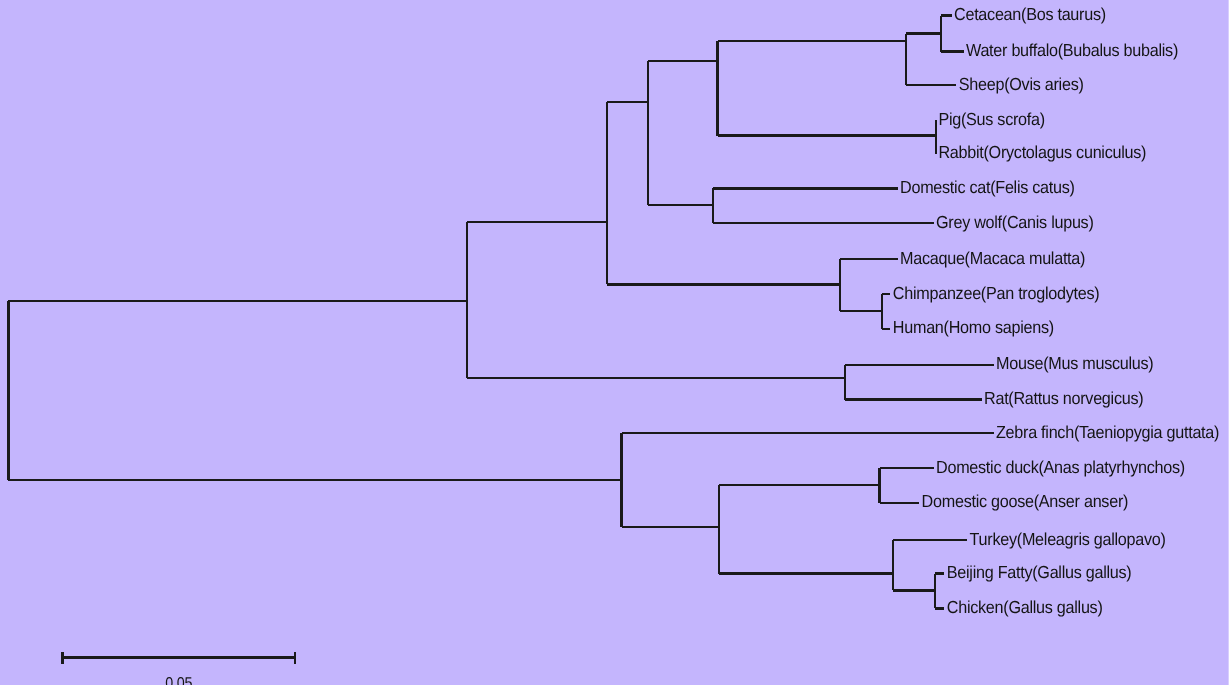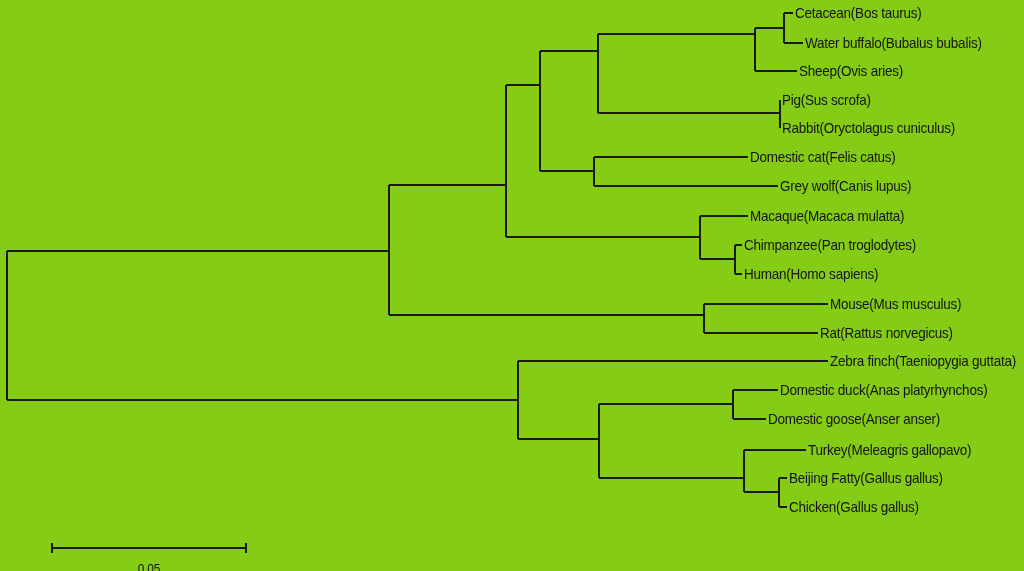--- a/index.html
+++ b/index.html
@@ -8,21 +8,21 @@
     padding: 0;
     background: #ffffff;
   }
   body {
     font-family: "Liberation Sans", "DejaVu Sans", sans-serif;
   }
   #canvas {
     position: relative;
     width: 1024px;
     height: 571px;
-    background: #84cc16;
+    background: #c4b5fd;
     overflow: hidden;
   }
   #tree-svg {
     position: absolute;
     left: 0;
     top: 0;
     width: 1024px;
     height: 571px;
   }
   #tree-svg path,

